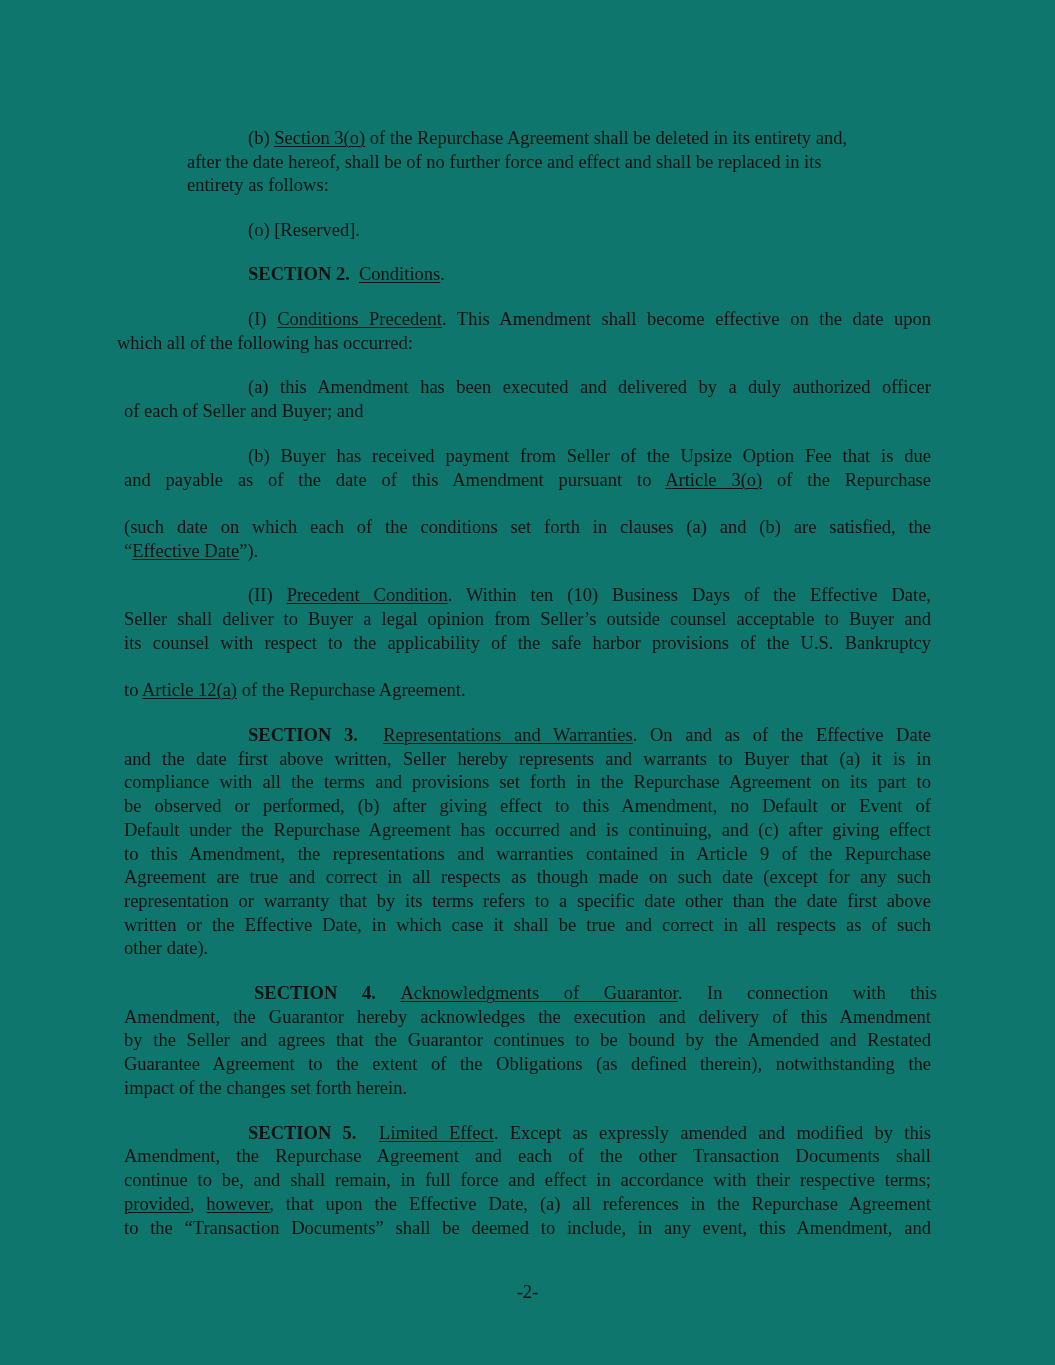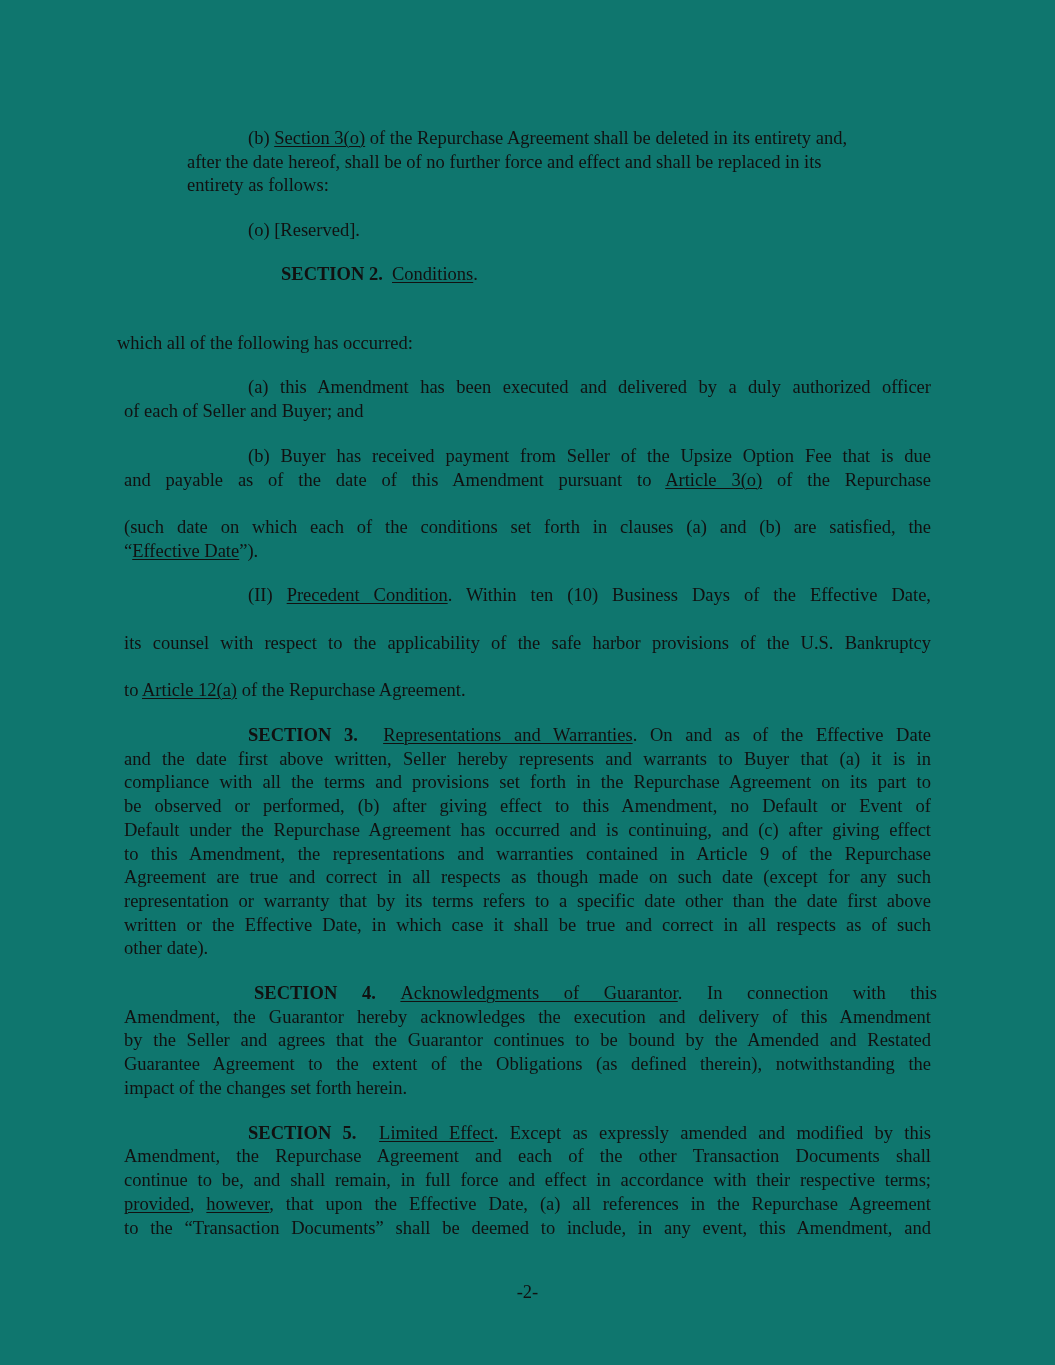--- a/index.html
+++ b/index.html
@@ -16,33 +16,35 @@
 <body>
 
 <div class="page">
 
   <div class="line" style="left:248px; top:127px;"><span>(b) </span><span class="u">Section 3(o)</span><span> of the Repurchase Agreement shall be deleted in its entirety and,</span></div>
   <div class="line" style="left:187px; top:151px;">after the date hereof, shall be of no further force and effect and shall be replaced in its</div>
   <div class="line" style="left:187px; top:174px;">entirety as follows:</div>
 
   <div class="line" style="left:248px; top:219px;">(o) [Reserved].</div>
 
-  <div class="line" style="left:248px; top:263px;margin-left:33px;"><span class="b">SECTION 2.</span>&nbsp; <span class="u">Conditions</span><span>.</span></div>
+  <div class="line" style="left:248px; top:263px;"><span class="b">SECTION 2.</span>&nbsp; <span class="u">Conditions</span><span>.</span></div>
 
+  <div class="line just" style="left:248px; top:308px; width:683px;"><span>(I) </span><span class="u">Conditions Precedent</span><span>.  This Amendment shall become effective on the date upon</span></div>
   <div class="line" style="left:117px; top:332px;">which all of the following has occurred:</div>
 
   <div class="line just" style="left:248px; top:376px; width:683px;">(a)  this Amendment has been executed and delivered by a duly authorized officer</div>
   <div class="line" style="left:124px; top:400px;">of each of Seller and Buyer; and</div>
 
   <div class="line just" style="left:248px; top:445px; width:683px;">(b) Buyer has received payment from Seller of the Upsize Option Fee that is due</div>
   <div class="line just" style="left:124px; top:469px; width:807px;"><span>and payable as of the date of this Amendment pursuant to </span><span class="u">Article 3(o)</span><span> of the Repurchase</span></div>
   <div class="line just" style="left:124px; top:516px; width:807px;">(such date on which each of the conditions set forth in clauses (a) and (b) are satisfied, the</div>
   <div class="line" style="left:124px; top:540px;"><span>“</span><span class="u">Effective Date</span><span>”).</span></div>
 
   <div class="line just" style="left:248px; top:584px; width:683px;"><span>(II) </span><span class="u">Precedent Condition</span><span>.  Within ten (10) Business Days of the Effective Date,</span></div>
+  <div class="line just" style="left:124px; top:608px; width:807px;">Seller shall deliver to Buyer a legal opinion from Seller’s outside counsel acceptable to Buyer and</div>
   <div class="line just" style="left:124px; top:632px; width:807px;">its counsel with respect to the applicability of the safe harbor provisions of the U.S. Bankruptcy</div>
   <div class="line" style="left:124px; top:679px;"><span>to </span><span class="u">Article 12(a)</span><span> of the Repurchase Agreement.</span></div>
 
   <div class="line just" style="left:248px; top:724px; width:683px;"><span class="b">SECTION 3.</span>&nbsp; <span class="u">Representations and Warranties</span><span>.  On and as of the Effective Date</span></div>
   <div class="line just" style="left:124px; top:748px; width:807px;">and the date first above written, Seller hereby represents and warrants to Buyer that (a) it is in</div>
   <div class="line just" style="left:124px; top:771px; width:807px;">compliance with all the terms and provisions set forth in the Repurchase Agreement on its part to</div>
   <div class="line just" style="left:124px; top:795px; width:807px;">be observed or performed, (b) after giving effect to this Amendment, no Default or Event of</div>
   <div class="line just" style="left:124px; top:819px; width:807px;">Default under the Repurchase Agreement has occurred and is continuing, and (c) after giving effect</div>
   <div class="line just" style="left:124px; top:843px; width:807px;">to this Amendment, the representations and warranties contained in Article 9 of the Repurchase</div>
   <div class="line just" style="left:124px; top:866px; width:807px;">Agreement are true and correct in all respects as though made on such date (except for any such</div>

